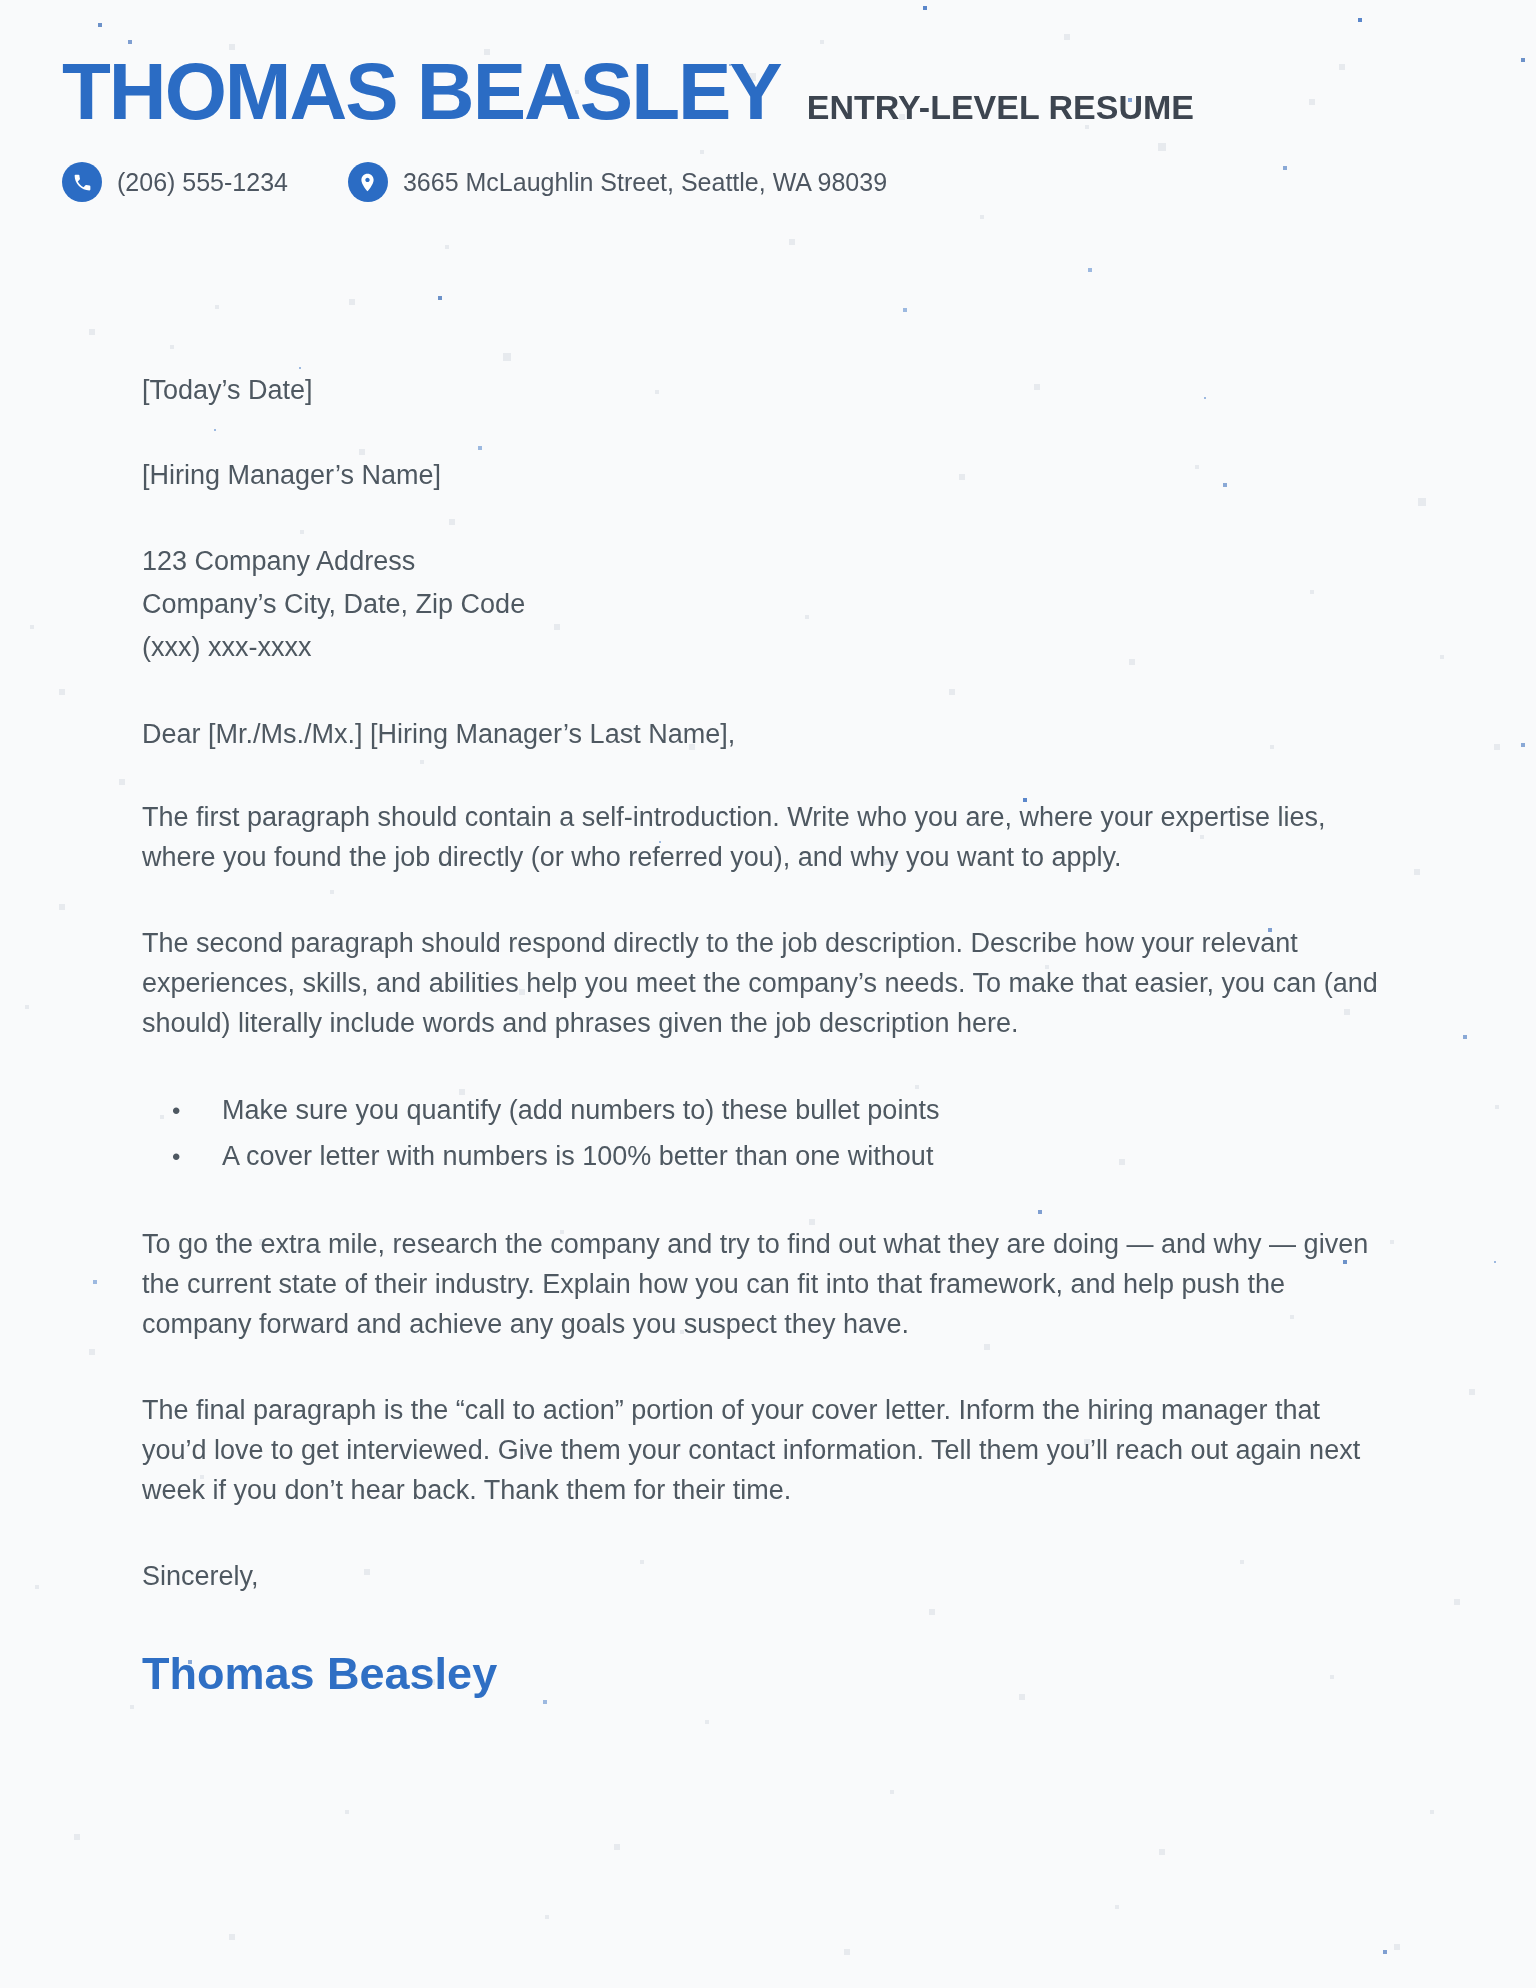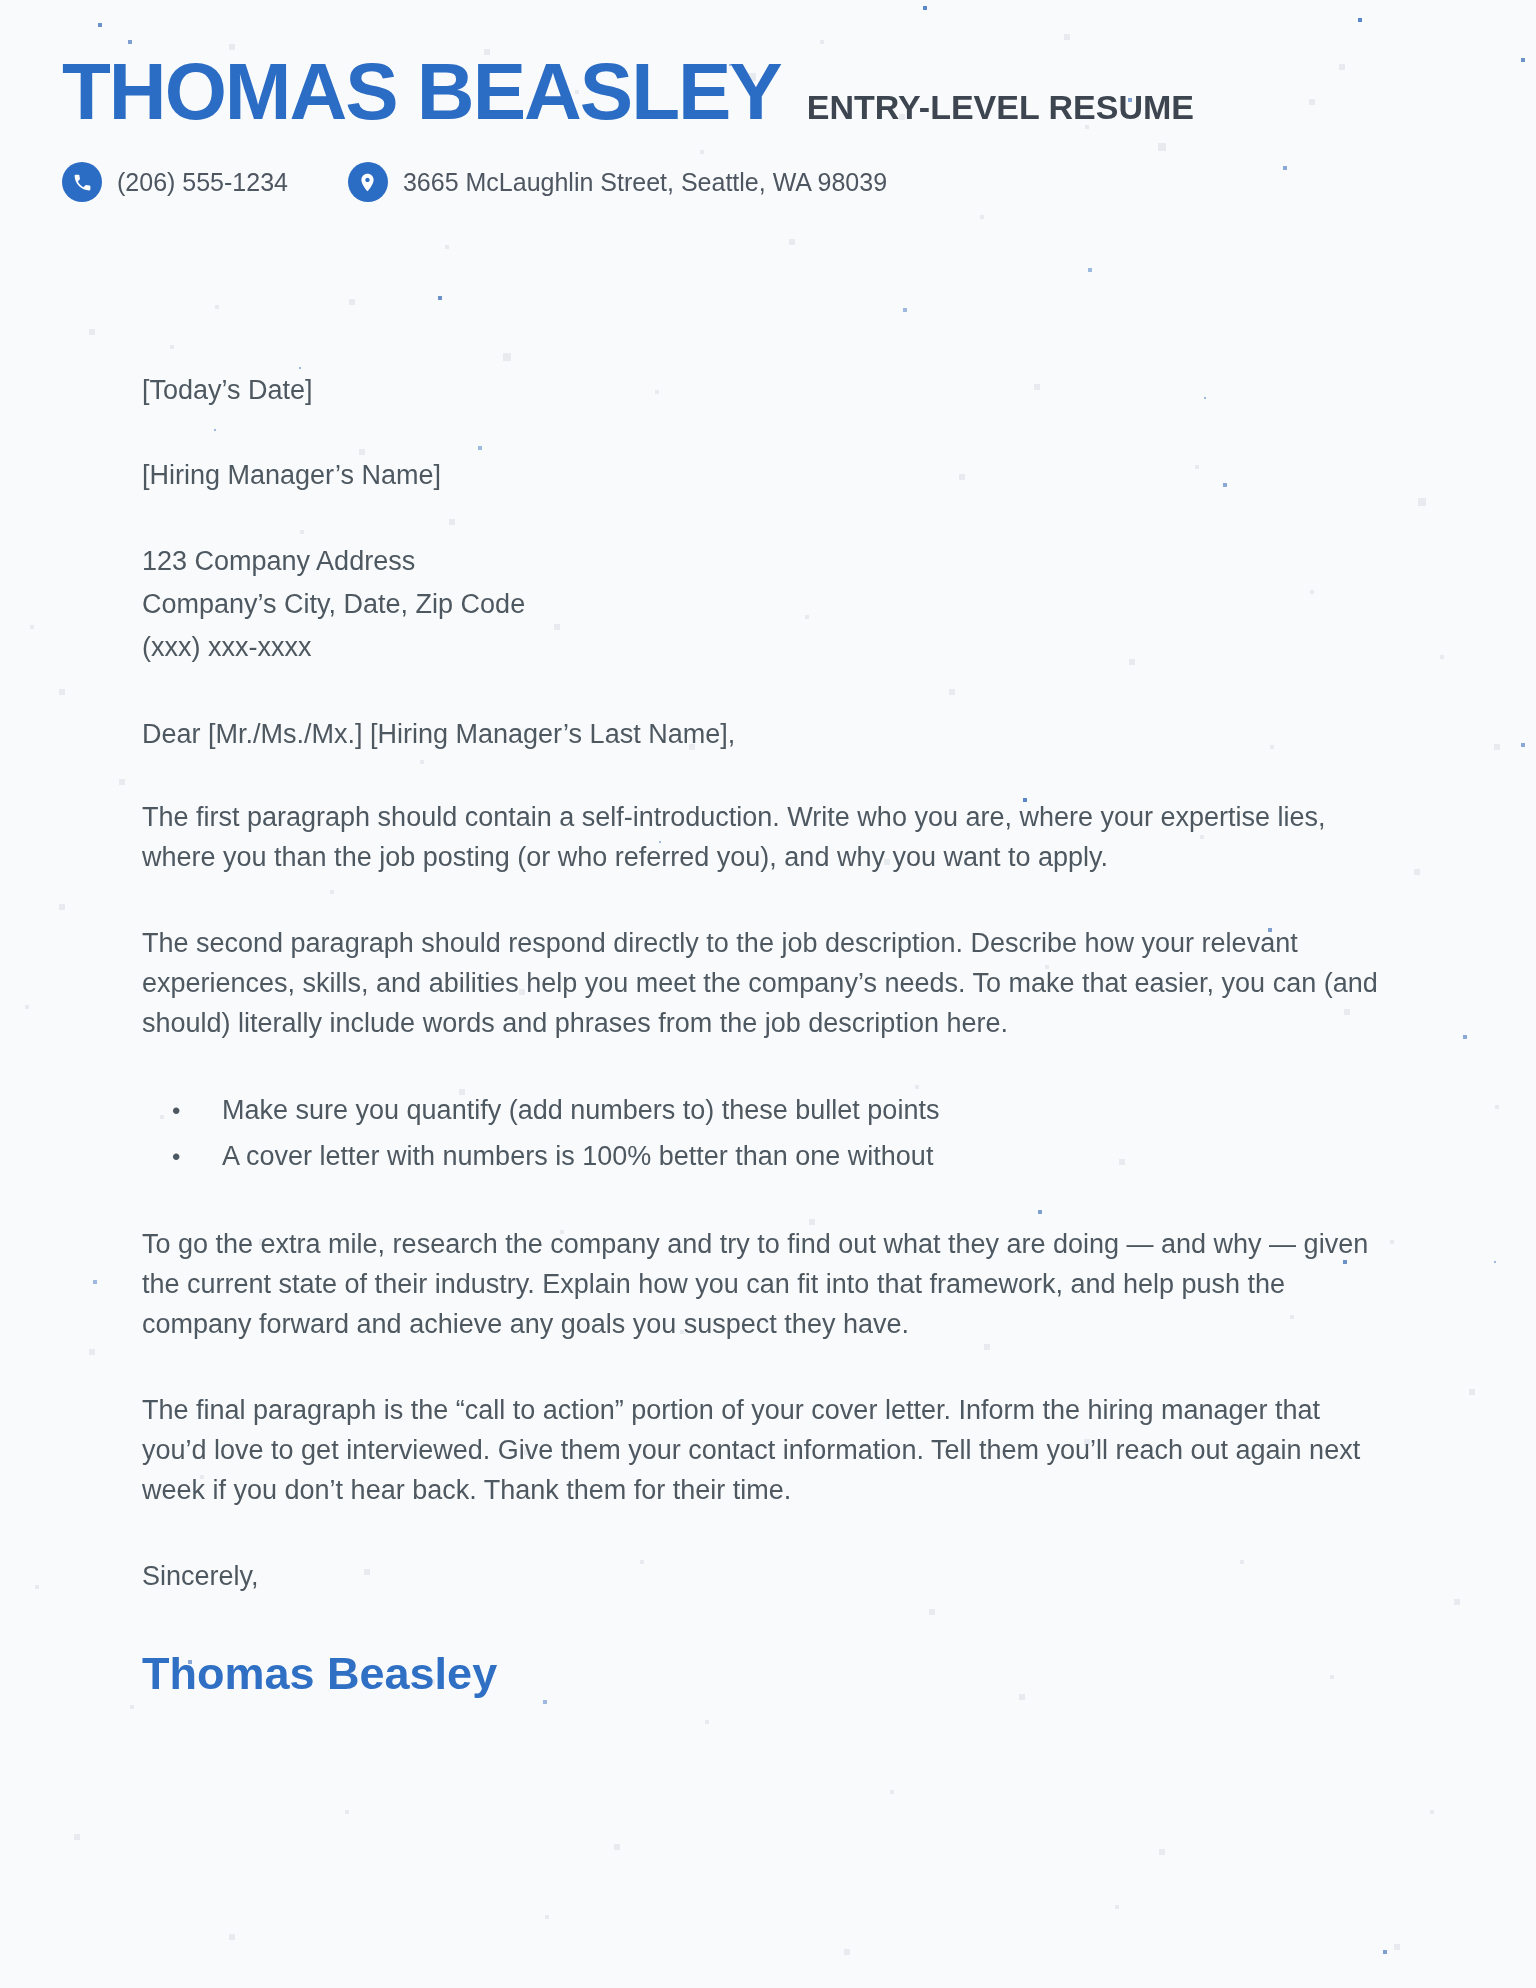--- a/index.html
+++ b/index.html
@@ -135,23 +135,23 @@
   <div class="block">[Hiring Manager’s Name]</div>
 
   <div class="block">
     <div class="addr-line">123 Company Address</div>
     <div class="addr-line">Company’s City, Date, Zip Code</div>
     <div class="addr-line">(xxx) xxx-xxxx</div>
   </div>
 
   <div class="salutation">Dear [Mr./Ms./Mx.] [Hiring Manager’s Last Name],</div>
 
-  <p class="para">The first paragraph should contain a self-introduction. Write who you are, where your expertise lies, where you than the job posting (or who referred you), and why you want to apply.</p>
+  <p class="para">The first paragraph should contain a self-introduction. Write who you are, where your expertise lies, where you found the job directly (or who referred you), and why you want to apply.</p>
 
-  <p class="para">The second paragraph should respond directly to the job description. Describe how your relevant experiences, skills, and abilities help you meet the company’s needs. To make that easier, you can (and should) literally include words and phrases from the job description here.</p>
+  <p class="para">The second paragraph should respond directly to the job description. Describe how your relevant experiences, skills, and abilities help you meet the company’s needs. To make that easier, you can (and should) literally include words and phrases given the job description here.</p>
 
   <ul class="bullet-list">
     <li class="bullet-item">Make sure you quantify (add numbers to) these bullet points</li>
     <li class="bullet-item">A cover letter with numbers is 100% better than one without</li>
   </ul>
 
   <p class="para">To go the extra mile, research the company and try to find out what they are doing — and why — given the current state of their industry. Explain how you can fit into that framework, and help push the company forward and achieve any goals you suspect they have.</p>
 
   <p class="para">The final paragraph is the “call to action” portion of your cover letter. Inform the hiring manager that you’d love to get interviewed. Give them your contact information. Tell them you’ll reach out again next week if you don’t hear back. Thank them for their time.</p>
 

